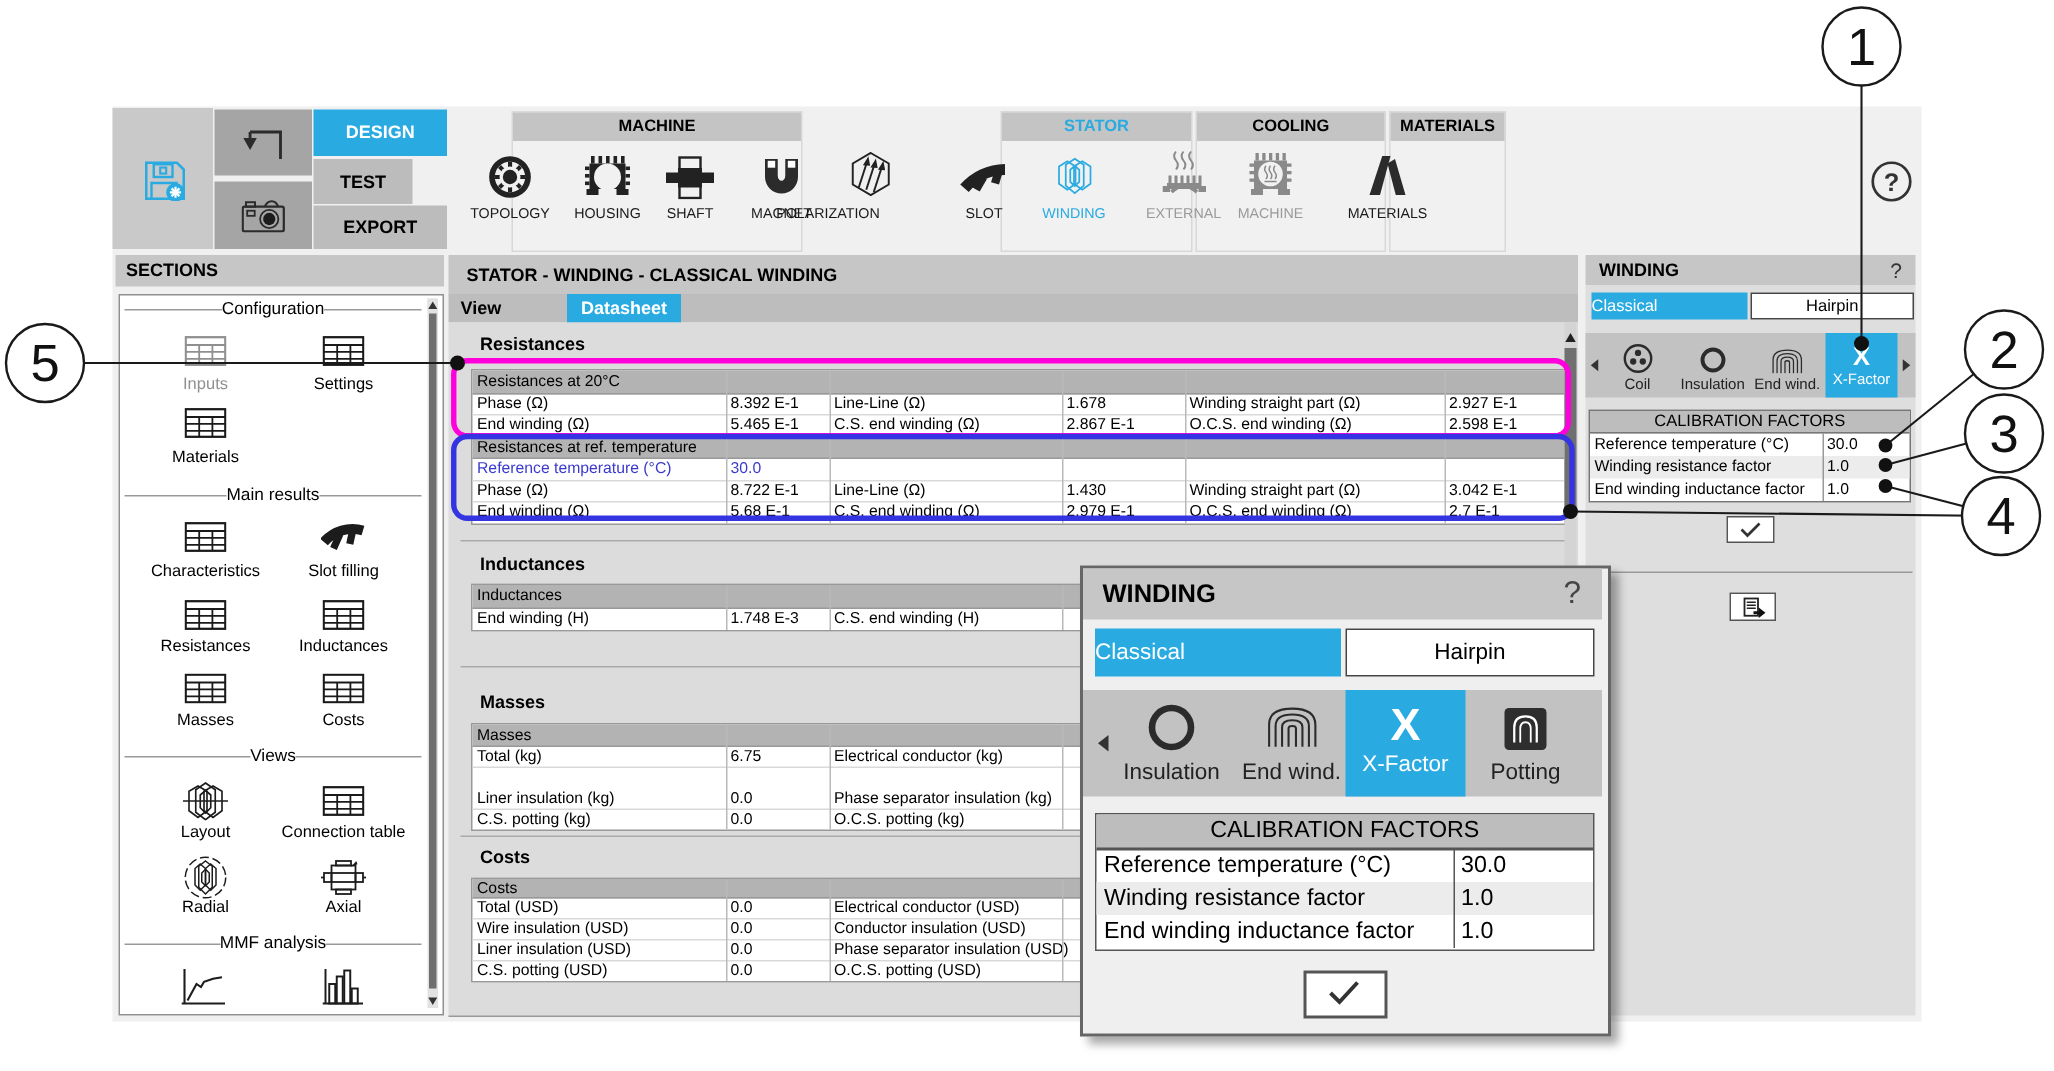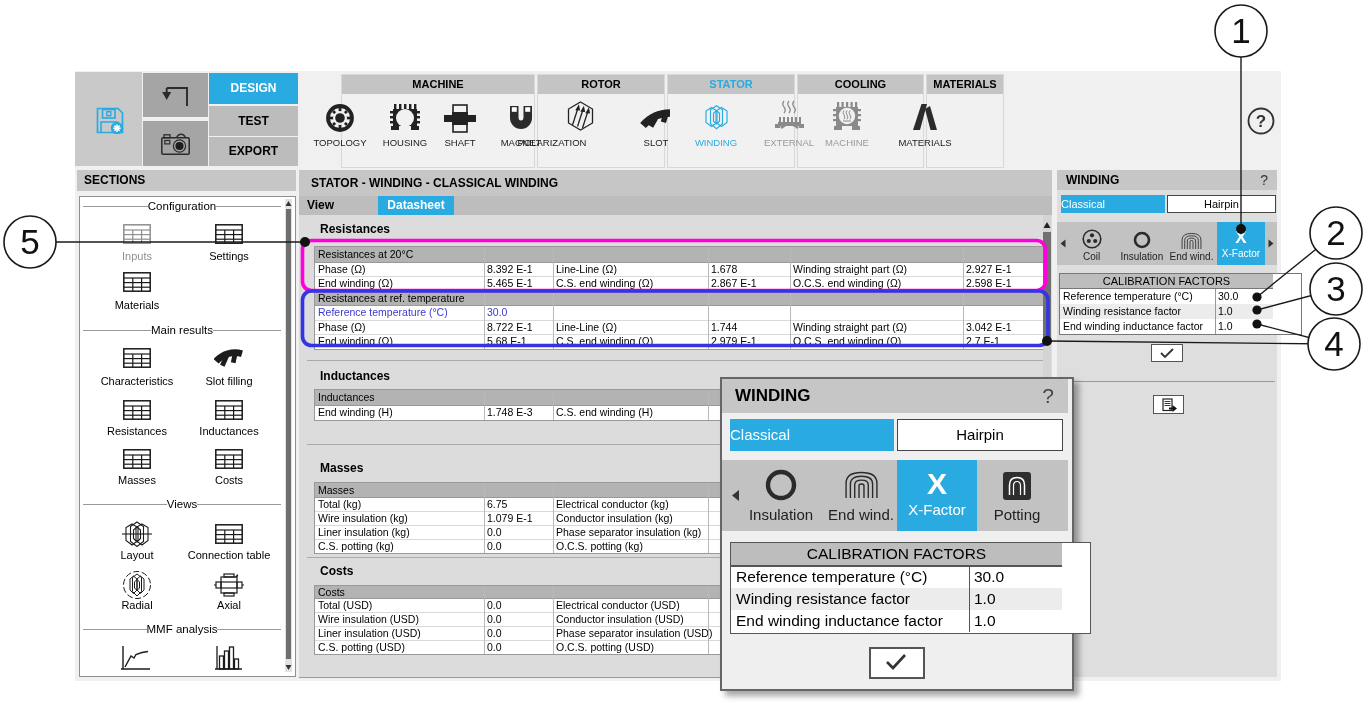--- a/index.html
+++ b/index.html
@@ -45,21 +45,21 @@
 
 .r-hdr{left:1057px;top:170px;width:220px;height:20px;line-height:20px;}
 .r-hdr span{margin-left:9px;}
 .r-body{left:1057px;top:190px;width:220px;height:487px;background:#DEDEDE;}
 .tc{position:absolute;top:0;white-space:nowrap;}
 .bluebtn{background:#29ABE2;color:#fff;text-align:left;}
 .whitebtn{background:#fff;border:1px solid #444;color:#000;text-align:center;}
 .istrip{background:#C2C2C2;}
 .itile{position:absolute;text-align:center;font-size:10px;color:#222;}
 .xtile{background:#29ABE2;color:#fff;text-align:center;}
-.ctable{position:absolute;background:#fff;border:1px solid #777;font-size:12px;padding-left:28px;}
+.ctable{position:absolute;background:#fff;border:1px solid #777;font-size:12px;}
 .cthead{background:#BDBDBD;text-align:center;border-bottom:1px solid #777;}
 .checkbtn{position:absolute;background:#fff;border:1.5px solid #555;}
 
 .popup{left:720px;top:377px;width:350px;height:310px;background:#EFEFEF;border:2px solid #666;
   box-shadow:5px 5px 6px rgba(0,0,0,0.35);}
 .overlay{left:0;top:0;width:1369px;height:714px;pointer-events:none;z-index:50;}
 </style>
 </head>
 <body>
 <div id="stage">
@@ -88,28 +88,25 @@
 <div class="abs gbtn" style="left:143px;top:121px;width:65px;height:45px"></div>
 <svg class="abs" style="left:161px;top:133px" width="29" height="22" viewBox="0 0 29 22">
   <rect x="0.8" y="4.8" width="27.4" height="16.4" rx="1.2" fill="none" stroke="#2b2b2b" stroke-width="1.5"></rect>
   <path d="M15.5 4.8 q1.5 -3.6 4.6 -3.6 q3.1 0 4.3 3.6" fill="none" stroke="#2b2b2b" stroke-width="1.4"></path>
   <rect x="3" y="1.8" width="6" height="3" fill="none" stroke="#2b2b2b" stroke-width="1.3"></rect>
   <rect x="3.8" y="7.5" width="5" height="3.4" fill="none" stroke="#2b2b2b" stroke-width="1.2"></rect>
   <circle cx="18.5" cy="13" r="6.1" fill="none" stroke="#2b2b2b" stroke-width="1.2"></circle>
   <circle cx="18.5" cy="13" r="4.1" fill="#1d1d1d"></circle>
 </svg>
 <div class="abs designbtn">DESIGN</div>
-<div class="abs graybtn" style="left:209px;top:106px;width:89px;height:30px;line-height:30px;">TEST</div>
+<div class="abs graybtn" style="left:209px;top:106px;width:66px;height:30px;line-height:30px;">TEST</div>
 <div class="abs graybtn" style="left:209px;top:137px;width:89px;height:29px;line-height:29px;">EXPORT</div>
 
 <div class="abs group" style="left:301px;top:74px;width:192px;height:92px">
       <div class="ghdr">MACHINE</div>
-    </div>
-<div class="abs group" style="left:497px;top:74px;width:126px;height:92px">
-      <div class="ghdr">ROTOR</div>
     </div>
 <div class="abs group" style="left:627px;top:74px;width:126px;height:92px">
       <div class="ghdr" style="color:#29ABE2">STATOR</div>
     </div>
 <div class="abs group" style="left:757px;top:74px;width:125px;height:92px">
       <div class="ghdr">COOLING</div>
     </div>
 <div class="abs group" style="left:886px;top:74px;width:76px;height:92px">
       <div class="ghdr">MATERIALS</div>
     </div>
@@ -433,21 +430,21 @@
           <span class="tc" style="left:3px">Resistances at ref. temperature</span>
         </div>
     <div class="trow rowline" style="top:58px;height:14.5px;color:#3A3ACD">
       <span class="tc" style="left:3px">Reference temperature (°C)</span>
           <span class="tc" style="left:172px">30.0</span>
     </div>
     <div class="trow rowline" style="top:72.5px;height:14.5px">
       <span class="tc" style="left:3px">Phase (Ω)</span>
           <span class="tc" style="left:172px">8.722 E-1</span>
       <span class="tc" style="left:241px">Line-Line (Ω)</span>
-          <span class="tc" style="left:396px">1.744</span>
+          <span class="tc" style="left:396px">1.430</span>
       <span class="tc" style="left:478px">Winding straight part (Ω)</span>
           <span class="tc" style="left:651px">3.042 E-1</span>
     </div>
     <div class="trow" style="top:87px;height:14.5px">
       <span class="tc" style="left:3px">End winding (Ω)</span>
           <span class="tc" style="left:172px">5.68 E-1</span>
       <span class="tc" style="left:241px">C.S. end winding (Ω)</span>
           <span class="tc" style="left:396px">2.979 E-1</span>
       <span class="tc" style="left:478px">O.C.S. end winding (Ω)</span>
           <span class="tc" style="left:651px">2.7 E-1</span>
@@ -478,25 +475,20 @@
   <div class="dhr" style="top:229px"></div>
   <div class="dheading" style="top:246px">Masses</div>
   <div class="dtable" style="top:267px;height:70px">
     <div class="trow thead" style="top:0;height:14px;line-height:14px">
           <span class="tc" style="left:3px">Masses</span>
         </div>
     <div class="trow rowline" style="top:14px;height:14px;line-height:14px">
       <span class="tc" style="left:3px">Total (kg)</span>
           <span class="tc" style="left:172px">6.75</span>
       <span class="tc" style="left:241px">Electrical conductor (kg)</span>
-    </div>
-    <div class="trow rowline" style="top:28px;height:14px;line-height:14px">
-      <span class="tc" style="left:3px">Wire insulation (kg)</span>
-          <span class="tc" style="left:172px">1.079 E-1</span>
-      <span class="tc" style="left:241px">Conductor insulation (kg)</span>
     </div>
     <div class="trow rowline" style="top:42px;height:14px;line-height:14px">
       <span class="tc" style="left:3px">Liner insulation (kg)</span>
           <span class="tc" style="left:172px">0.0</span>
       <span class="tc" style="left:241px">Phase separator insulation (kg)</span>
     </div>
     <div class="trow" style="top:56px;height:14px;line-height:14px">
       <span class="tc" style="left:3px">C.S. potting (kg)</span>
           <span class="tc" style="left:172px">0.0</span>
       <span class="tc" style="left:241px">O.C.S. potting (kg)</span>

